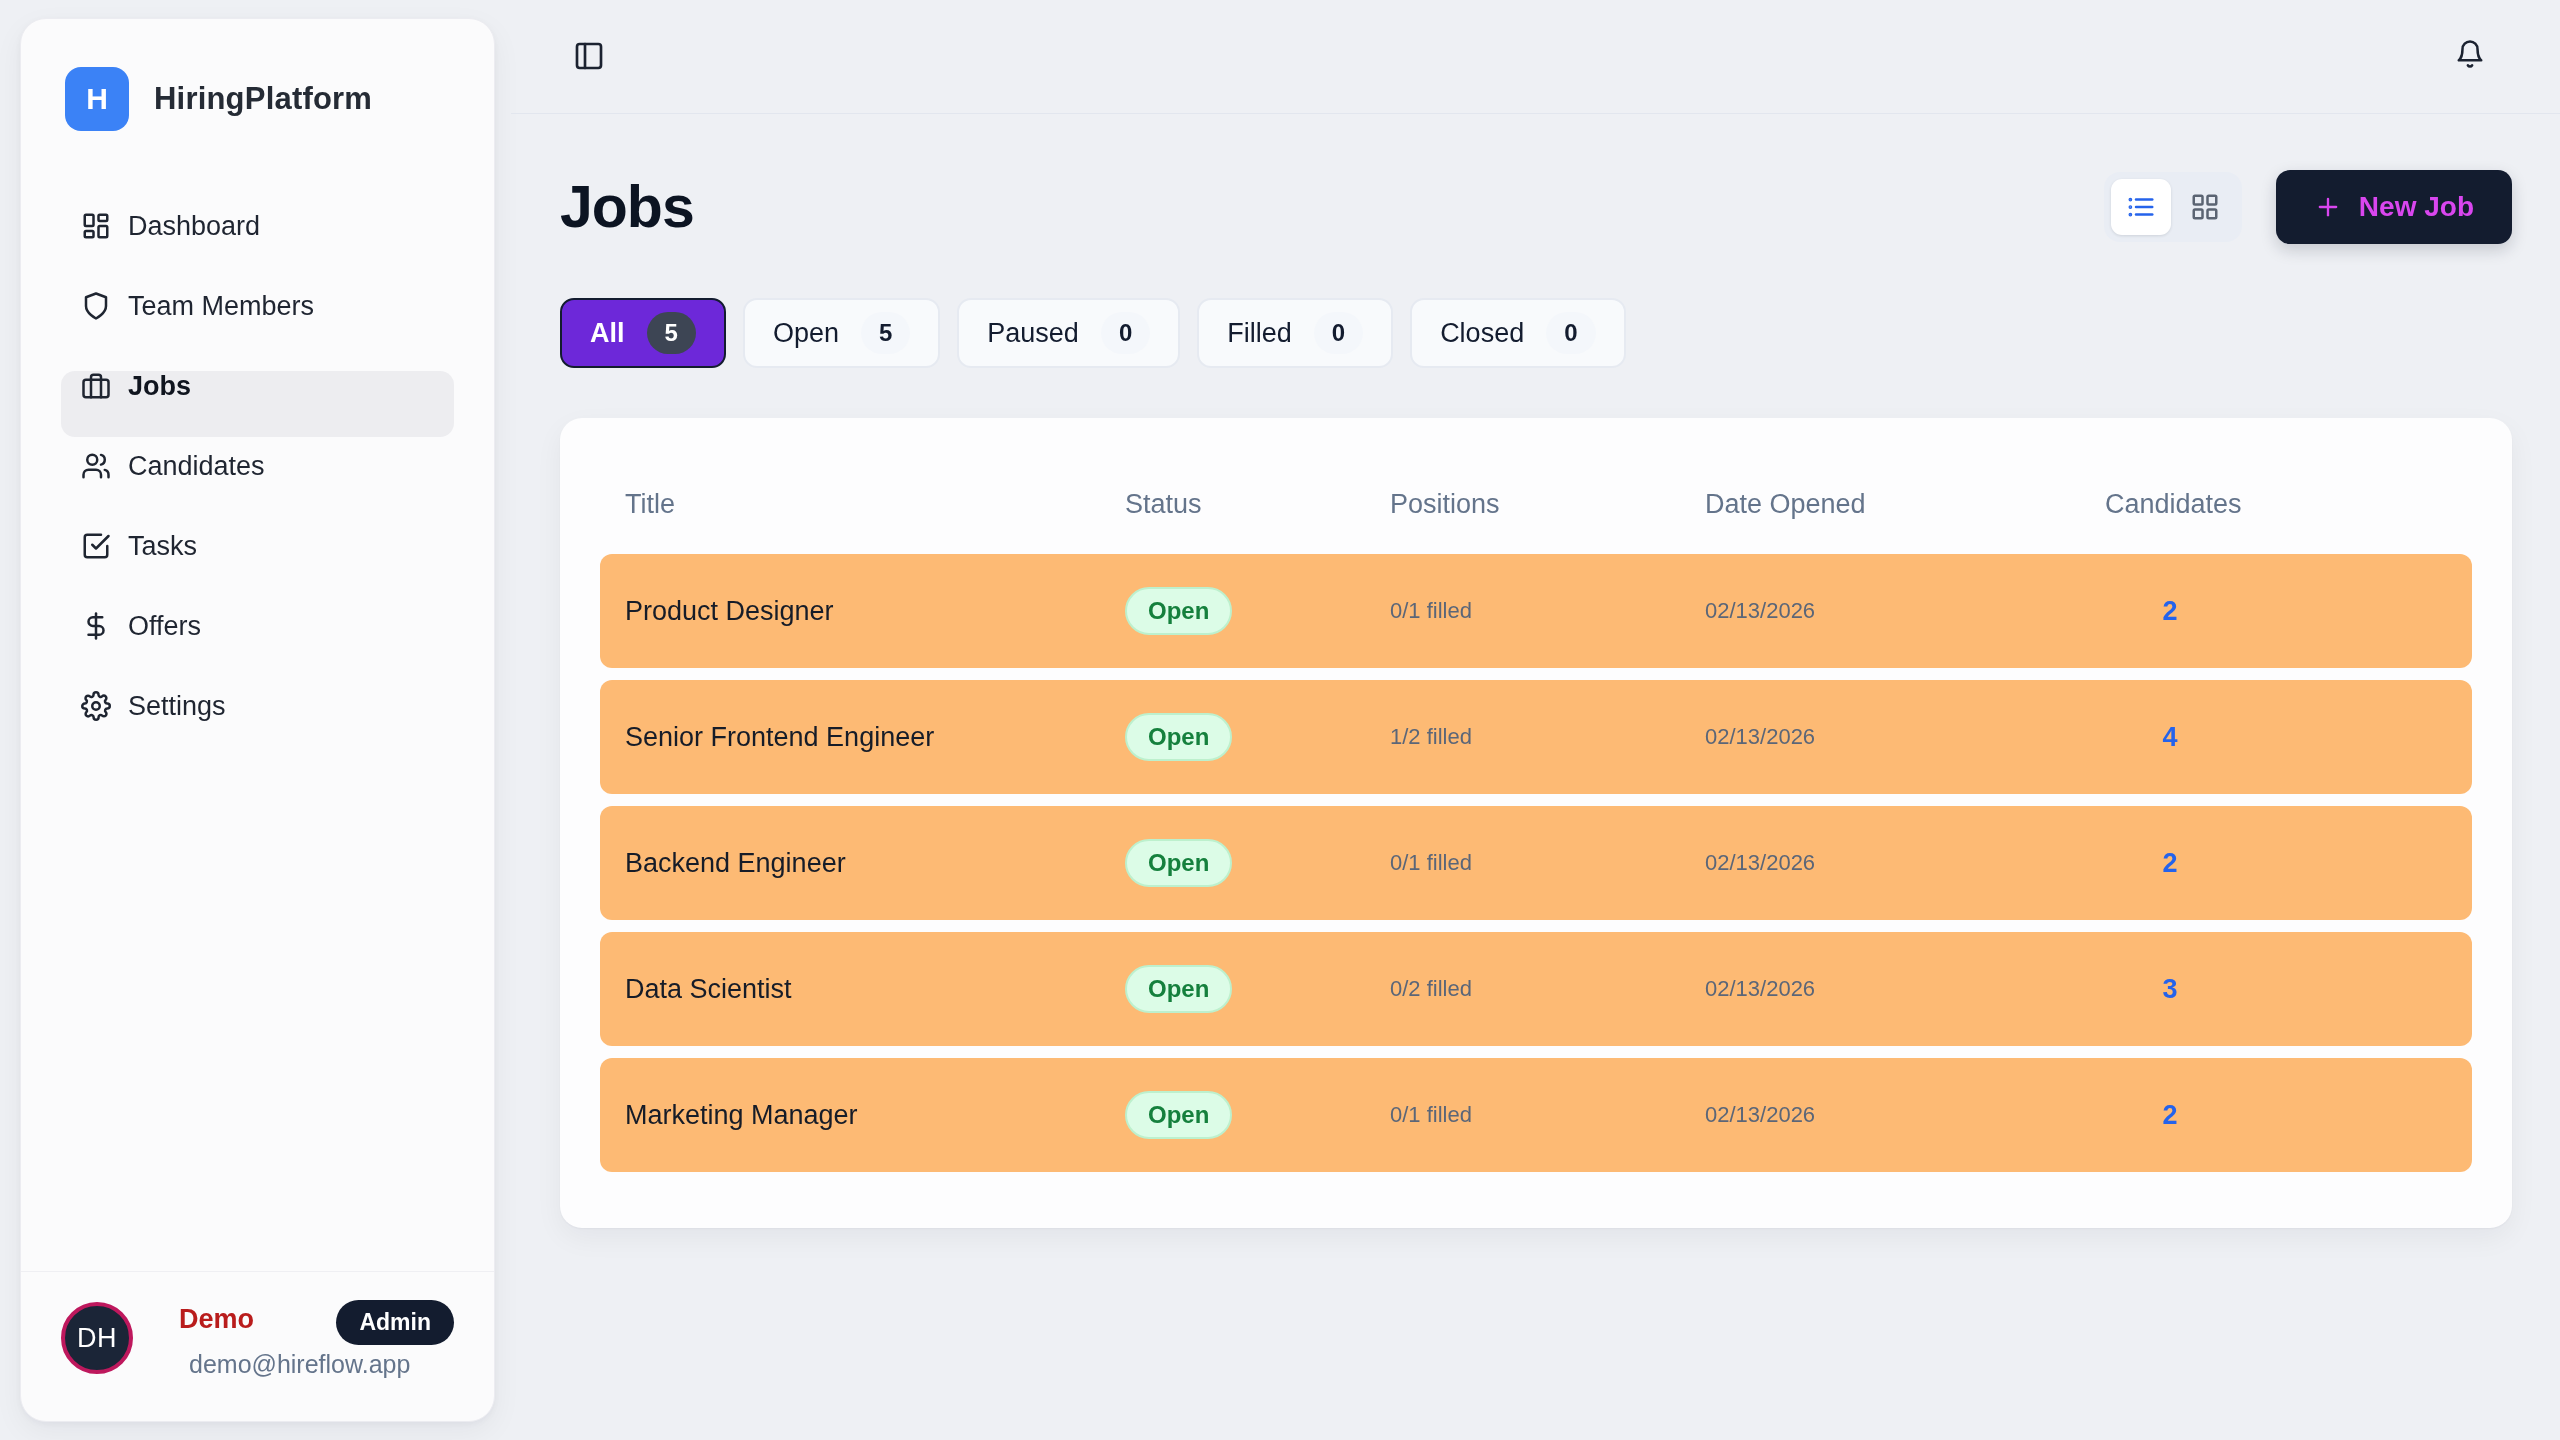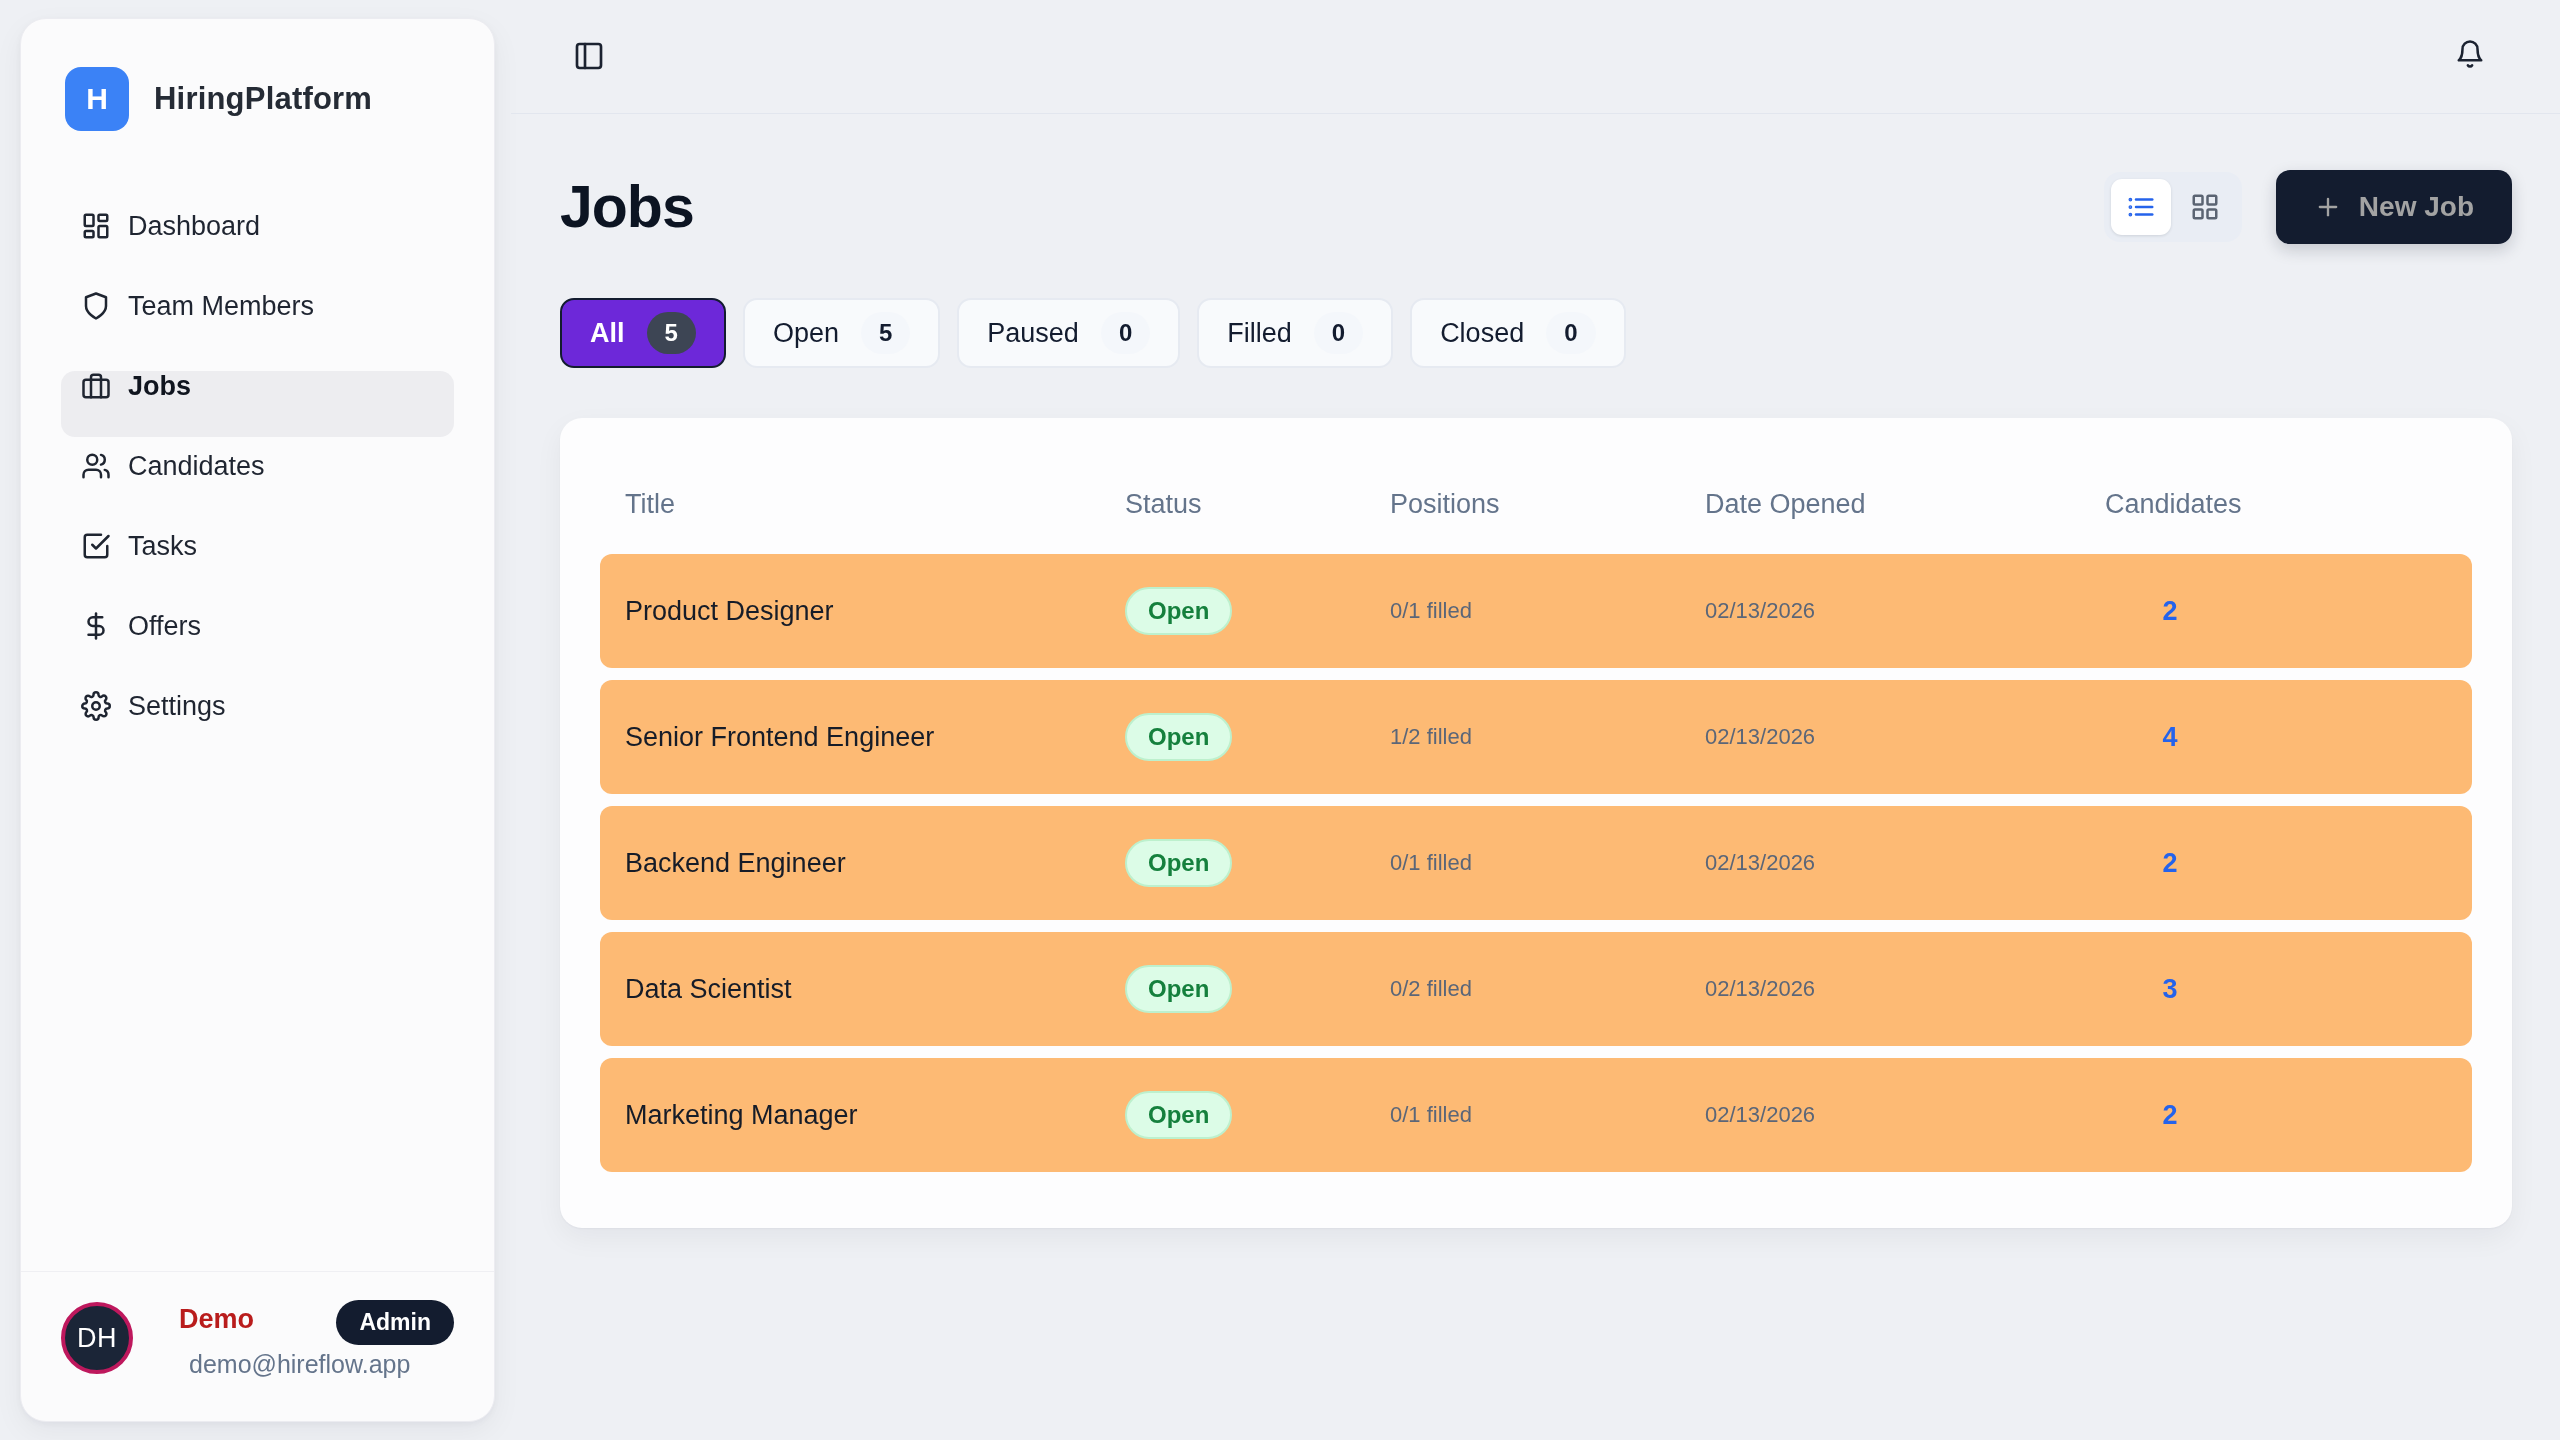--- a/index.html
+++ b/index.html
@@ -84,21 +84,21 @@
     width:60px; height:56px; border-radius:11px;
     display:flex; align-items:center; justify-content:center; cursor:pointer;
     color:#5b6472;
   }
   .view-seg.active { background:#ffffff; color:#2563eb; box-shadow:0 1px 3px rgba(16,24,40,.12); }
   .view-seg .ic { width:30px; height:30px; }
 
   .new-job-btn {
     display:flex; align-items:center; justify-content:center; gap:17px;
     height:74px; padding:0 38px; border-radius:14px;
-    background:#131c2f; color:#a3a3a3; cursor:pointer;
+    background:#131c2f; color:#d946ef; cursor:pointer;
     font-size:28px; font-weight:600;
     box-shadow:0 6px 16px rgba(15,23,42,.18);
   }
   .new-job-btn .ic { width:28px; height:28px; }
 
   .filters { display:flex; gap:17px; margin-top:54px; }
   .chip {
     display:flex; align-items:center; height:70px; padding:0 28px;
     border-radius:14px; cursor:pointer;
     background:#f8fafc; border:2px solid #e6eaf1;

